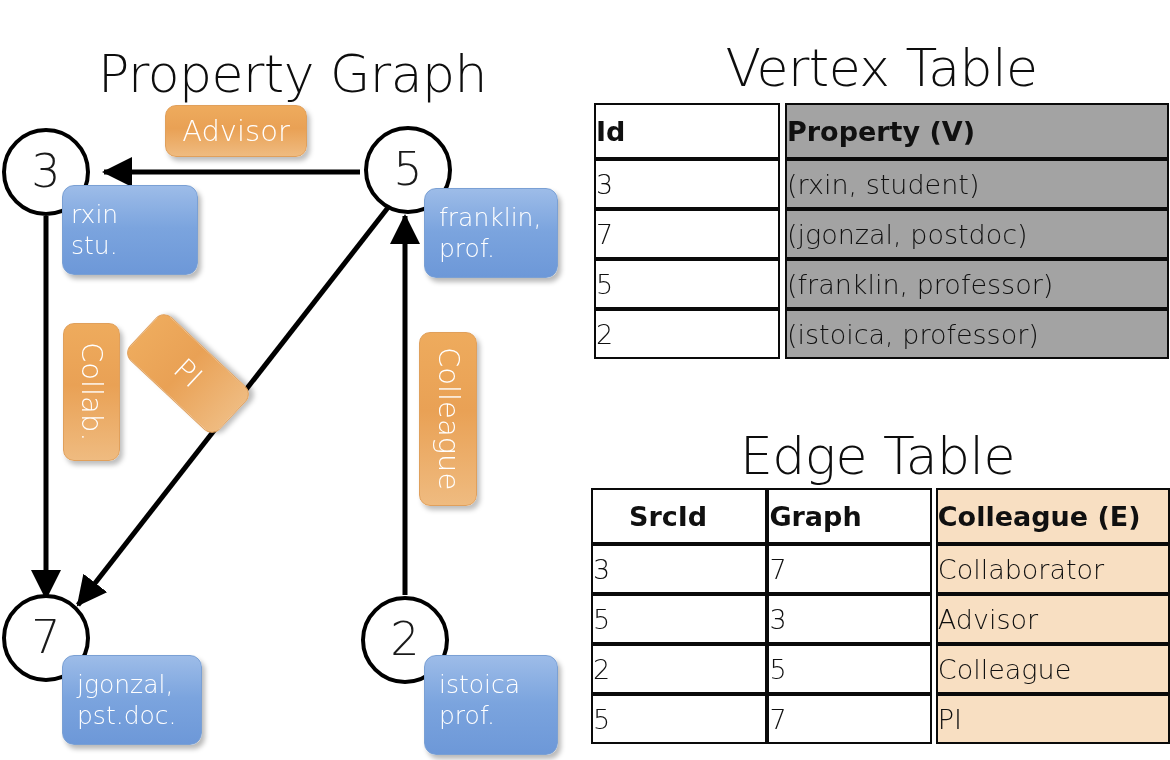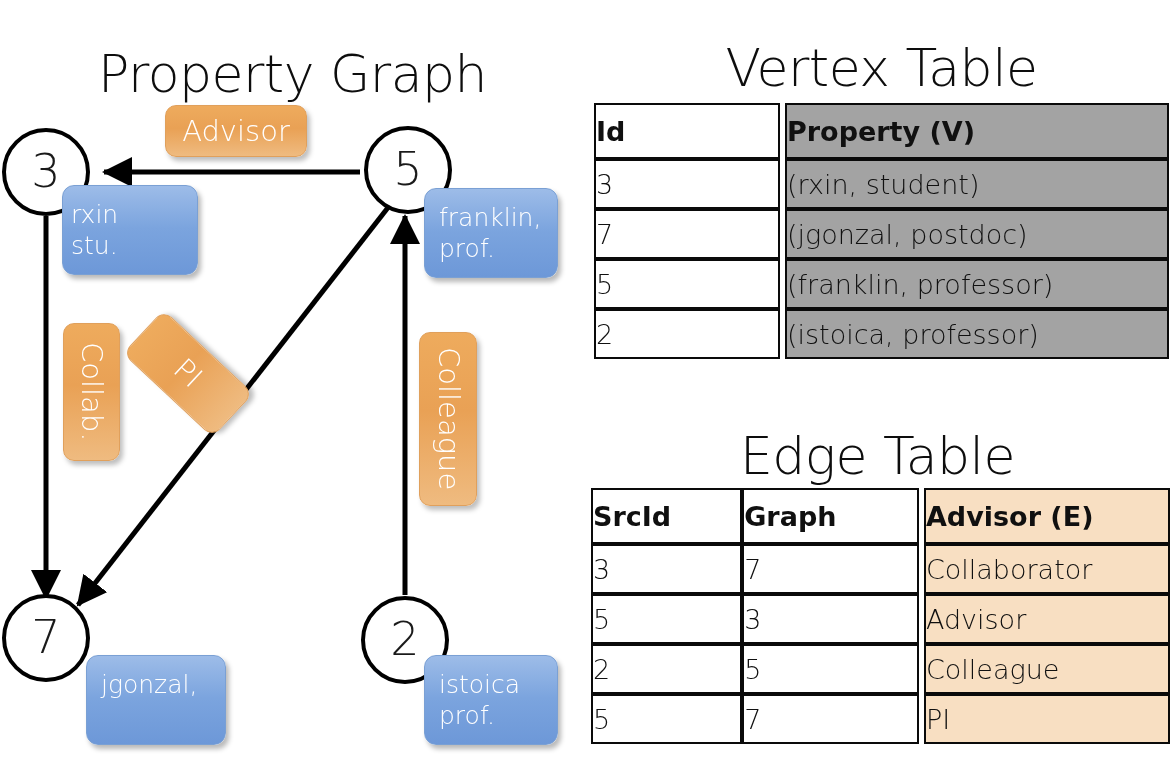--- a/index.html
+++ b/index.html
@@ -134,24 +134,25 @@
     </div>
 
   <div class="prop-box" style="left:62px; top:95px;  width:136px;height:90px;padding-left:8px;">
     <div>rxin</div>
     <div>stu.</div>
   </div>
   <div class="prop-box" style="left:424px;top:98px;  width:134px;height:90px;">
     <div>franklin,</div>
     <div>prof.</div>
   </div>
-  <div class="prop-box" style="left:62px; top:565px; width:140px;height:90px;margin-left:24px;">
+  <div class="prop-box" style="left:62px; top:565px; width:140px;height:90px;">
     <div>jgonzal,</div>
-  </div>
-  <div class="prop-box" style="left:424px;top:565px; width:134px;height:90px;">
+    <div>pst.doc.</div>
+  </div>
+  <div class="prop-box" style="left:424px;top:565px; width:134px;height:100px;">
     <div>istoica</div>
     <div>prof.</div>
   </div>
 
   <div class="edge-chip" style="left:165px;top:15px;width:142px;height:52px;">Advisor</div>
 
   <div class="edge-chip chip-v" style="left:63px;top:233px;width:57px;height:138px;">Collab.</div>
 
   <div class="edge-chip chip-v" style="left:158px;top:222px;width:60px;height:123px;transform:rotate(-47deg);">PI</div>
 
@@ -188,24 +189,24 @@
       <td class="blue">(istoica, professor)</td>
     </tr>
   </tbody>
 </table>
 
 <div class="big-title" id="edge-title">Edge Table</div>
 
 <table class="tbl" id="edge-table" style="left:591px;top:488px;">
   <tbody>
     <tr>
-      <td class="hdr" style="width:149px;">SrcId</td>
+      <td class="hdr" style="width:149px;padding-left:36px;">SrcId</td>
       <td class="hdr" style="width:175px;">Graph</td>
       <td class="spacer-col"></td>
-      <td class="hdr orange" style="width:244px;">Advisor (E)</td>
+      <td class="hdr orange" style="width:244px;">Colleague (E)</td>
     </tr>
     <tr>
       <td>3</td>
       <td>7</td>
       <td class="spacer-col"></td>
       <td class="orange">Collaborator</td>
     </tr>
     <tr>
       <td>5</td>
       <td>3</td>

